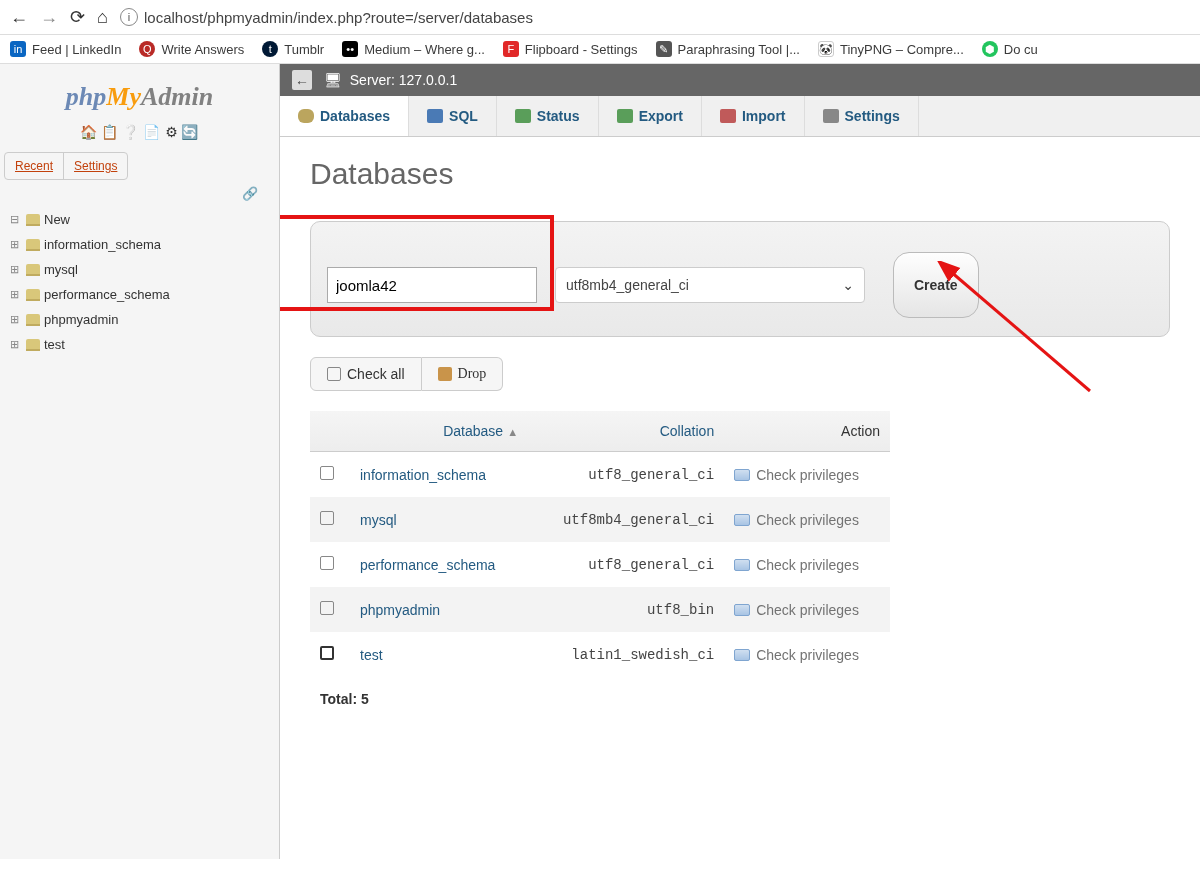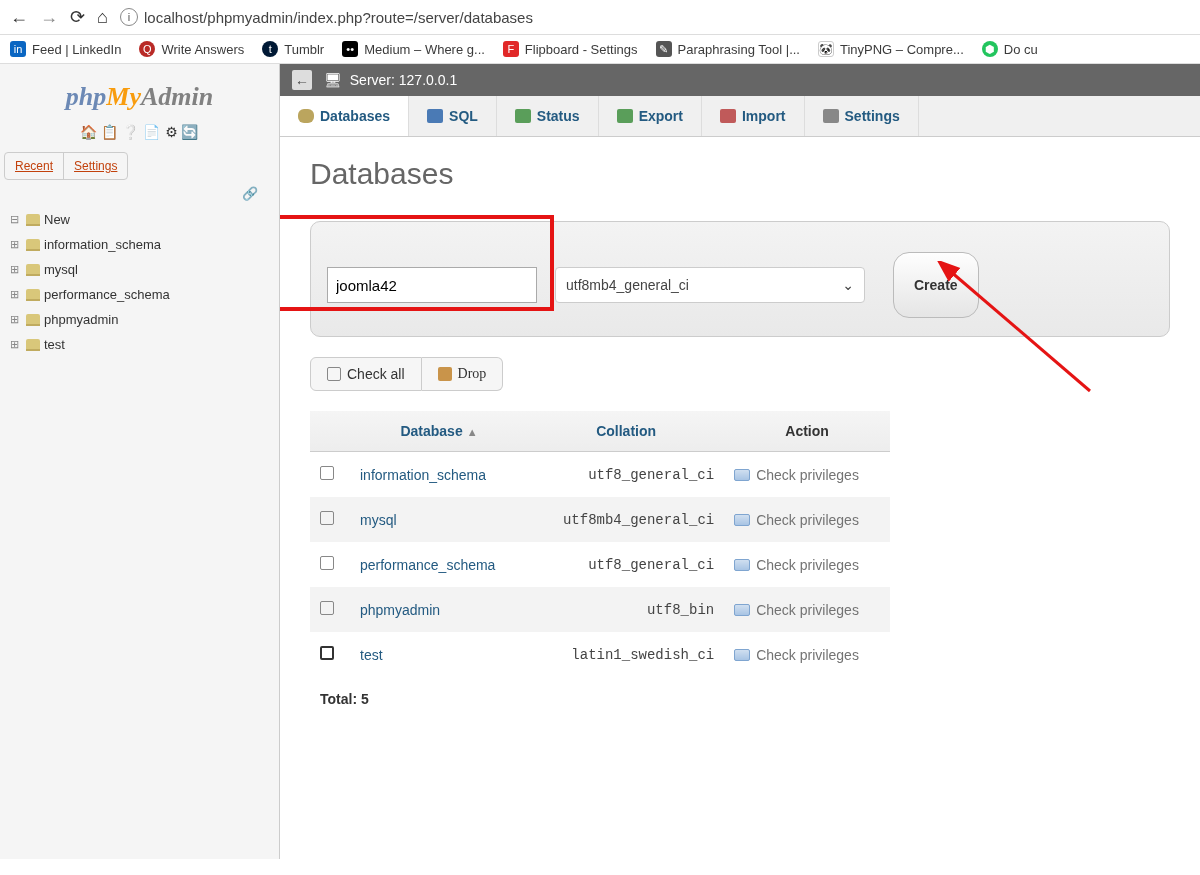--- a/index.html
+++ b/index.html
@@ -76,21 +76,21 @@
 
 .toolbar-row { display: flex; gap: 0; margin-bottom: 20px; }
 .tool-btn { display: flex; align-items: center; gap: 6px; border: 1px solid #ccc; padding: 8px 16px; background: #f6f6f6; color: #333; font-size: 14px; }
 .tool-btn:first-child { border-radius: 6px 0 0 6px; }
 .tool-btn:last-child { border-radius: 0 6px 6px 0; border-left: none; font-family: Liberation Serif, serif; }
 .chk { width: 14px; height: 14px; border: 1px solid #888; border-radius: 2px; }
 .drop-icon { width: 14px; height: 14px; background: #c9944a; border-radius: 2px; }
 
 
 .db-table { width: 580px; border-collapse: collapse; }
-.db-table th { text-align: center; padding: 12px 10px; border-bottom: 1px solid #ccc; color: #235a81; font-size: 14px; font-weight: bold; background: linear-gradient(#f5f5f5,#ededed); }
+.db-table th { text-align: right; padding: 12px 10px; border-bottom: 1px solid #ccc; color: #235a81; font-size: 14px; font-weight: normal; background: linear-gradient(#f5f5f5,#ededed); }
 .db-table th.action { color: #333; }
 .db-table td { padding: 14px 10px; font-size: 14px; }
 .db-table tr:nth-child(even) td { background: #f3f3f3; }
 .db-table tr:nth-child(odd) td { background: #fff; }
 .db-table td.dbname a { color: #235a81; text-decoration: none; }
 .db-table td.collation { font-family: "Courier New", monospace; text-align: right; color: #444; }
 .check-priv { display: flex; align-items: center; gap: 6px; color: #737373; }
 .priv-icon { width: 16px; height: 12px; background: linear-gradient(#d0dff0,#a8c4e4); border: 1px solid #7fa5d0; border-radius: 2px; }
 .row-chk { width: 14px; height: 14px; border: 1px solid #888; border-radius: 2px; display: inline-block; }
 .row-chk.bold { border: 2px solid #333; }

